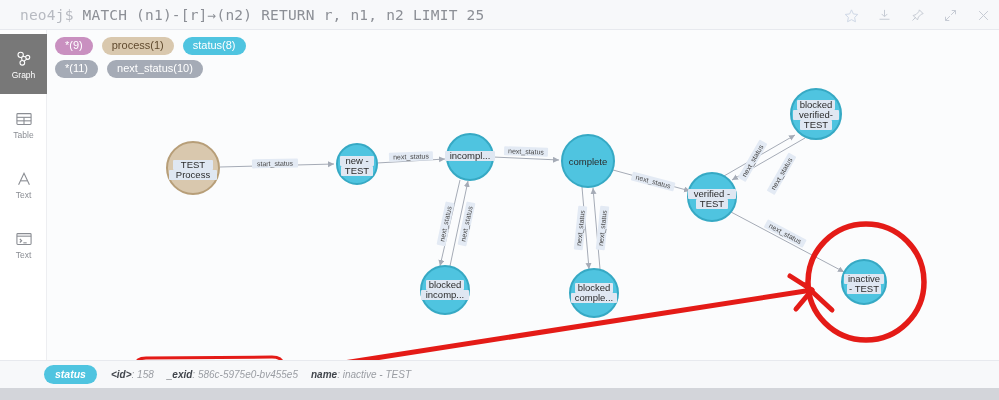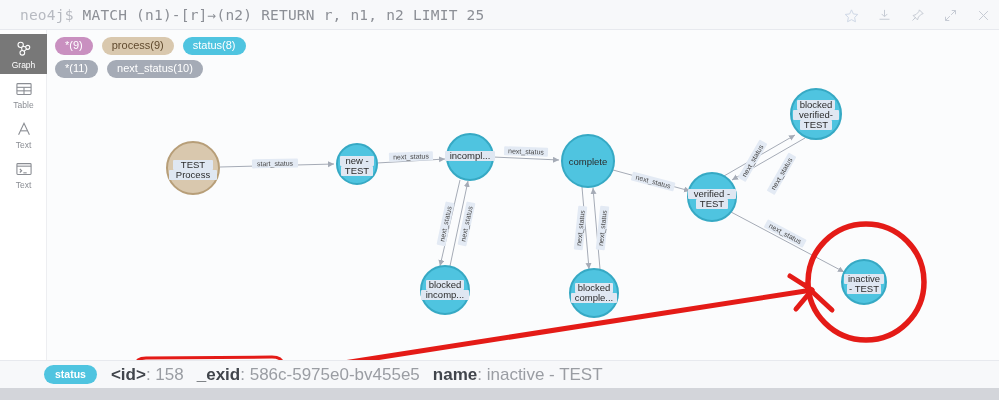--- a/index.html
+++ b/index.html
@@ -42,21 +42,21 @@
 
   
   .sidebar {
     position: absolute; left: 0; top: 30px;
     width: 47px; height: 358px;
     background: #ffffff;
     border-right: 1px solid #edeef1;
     padding-top: 4px;
   }
   .side-item {
-    width: 47px; height: 40px;
+    width: 47px; height: 60px;
     display: flex; flex-direction: column;
     align-items: center; justify-content: center;
     color: #8a8d93;
     gap: 2px;
   }
   .side-item.active { background: #787878; color: #ffffff; }
   .side-label { font-size: 8.5px; line-height: 9px; }
   .side-ico { width: 20px; height: 20px; display:block; }
 
   
@@ -109,29 +109,30 @@
   .annot { stroke: #e41b17; fill: none; stroke-linecap: round; stroke-linejoin: round; }
 
   
   .statusbar {
     position: absolute; left: 0; top: 360px;
     width: 999px; height: 28px;
     background: #f7f8fa;
     border-top: 1px solid #e7e9ee;
     display: flex; align-items: center;
     padding-left: 44px;
+    font-style: italic;
   }
   .status-pill {
     background: #4fc4e0; color: #ffffff;
     border-radius: 11px;
     font-size: 10.5px; font-weight: bold;
     padding: 3px 11px 4px 11px;
     margin-right: 14px;
   }
-  .prop { font-size: 17px; color: #9a9da3; margin-right: 13px; white-space: nowrap; text-align: right; }
+  .prop { font-size: 10px; color: #9a9da3; margin-right: 13px; white-space: nowrap; text-align: right; }
   .prop b { color: #41454c; font-weight: bold; }
 
   .bottombar {
     position: absolute; left: 0; top: 388px;
     width: 999px; height: 12px;
     background: #d3d5da;
   }
 
   .annot-overlay {
     position: absolute; left: 0; top: 0;
@@ -222,21 +223,21 @@
           <path d="M11.2 16.6h4"></path>
       </svg>
       <span class="side-label">Text</span>
     </div>
 
   </div>
 
   <div class="legend">
     <div class="legend-row">
       <span class="pill pill-star">*(9)</span>
-      <span class="pill pill-proc">process(9)</span>
+      <span class="pill pill-proc">process(1)</span>
       <span class="pill pill-stat">status(8)</span>
     </div>
     <div class="legend-row">
       <span class="pill pill-gray">*(11)</span>
       <span class="pill pill-gray">next_status(10)</span>
     </div>
   </div>
 
   <div class="canvas">
     <svg width="952" height="282">

